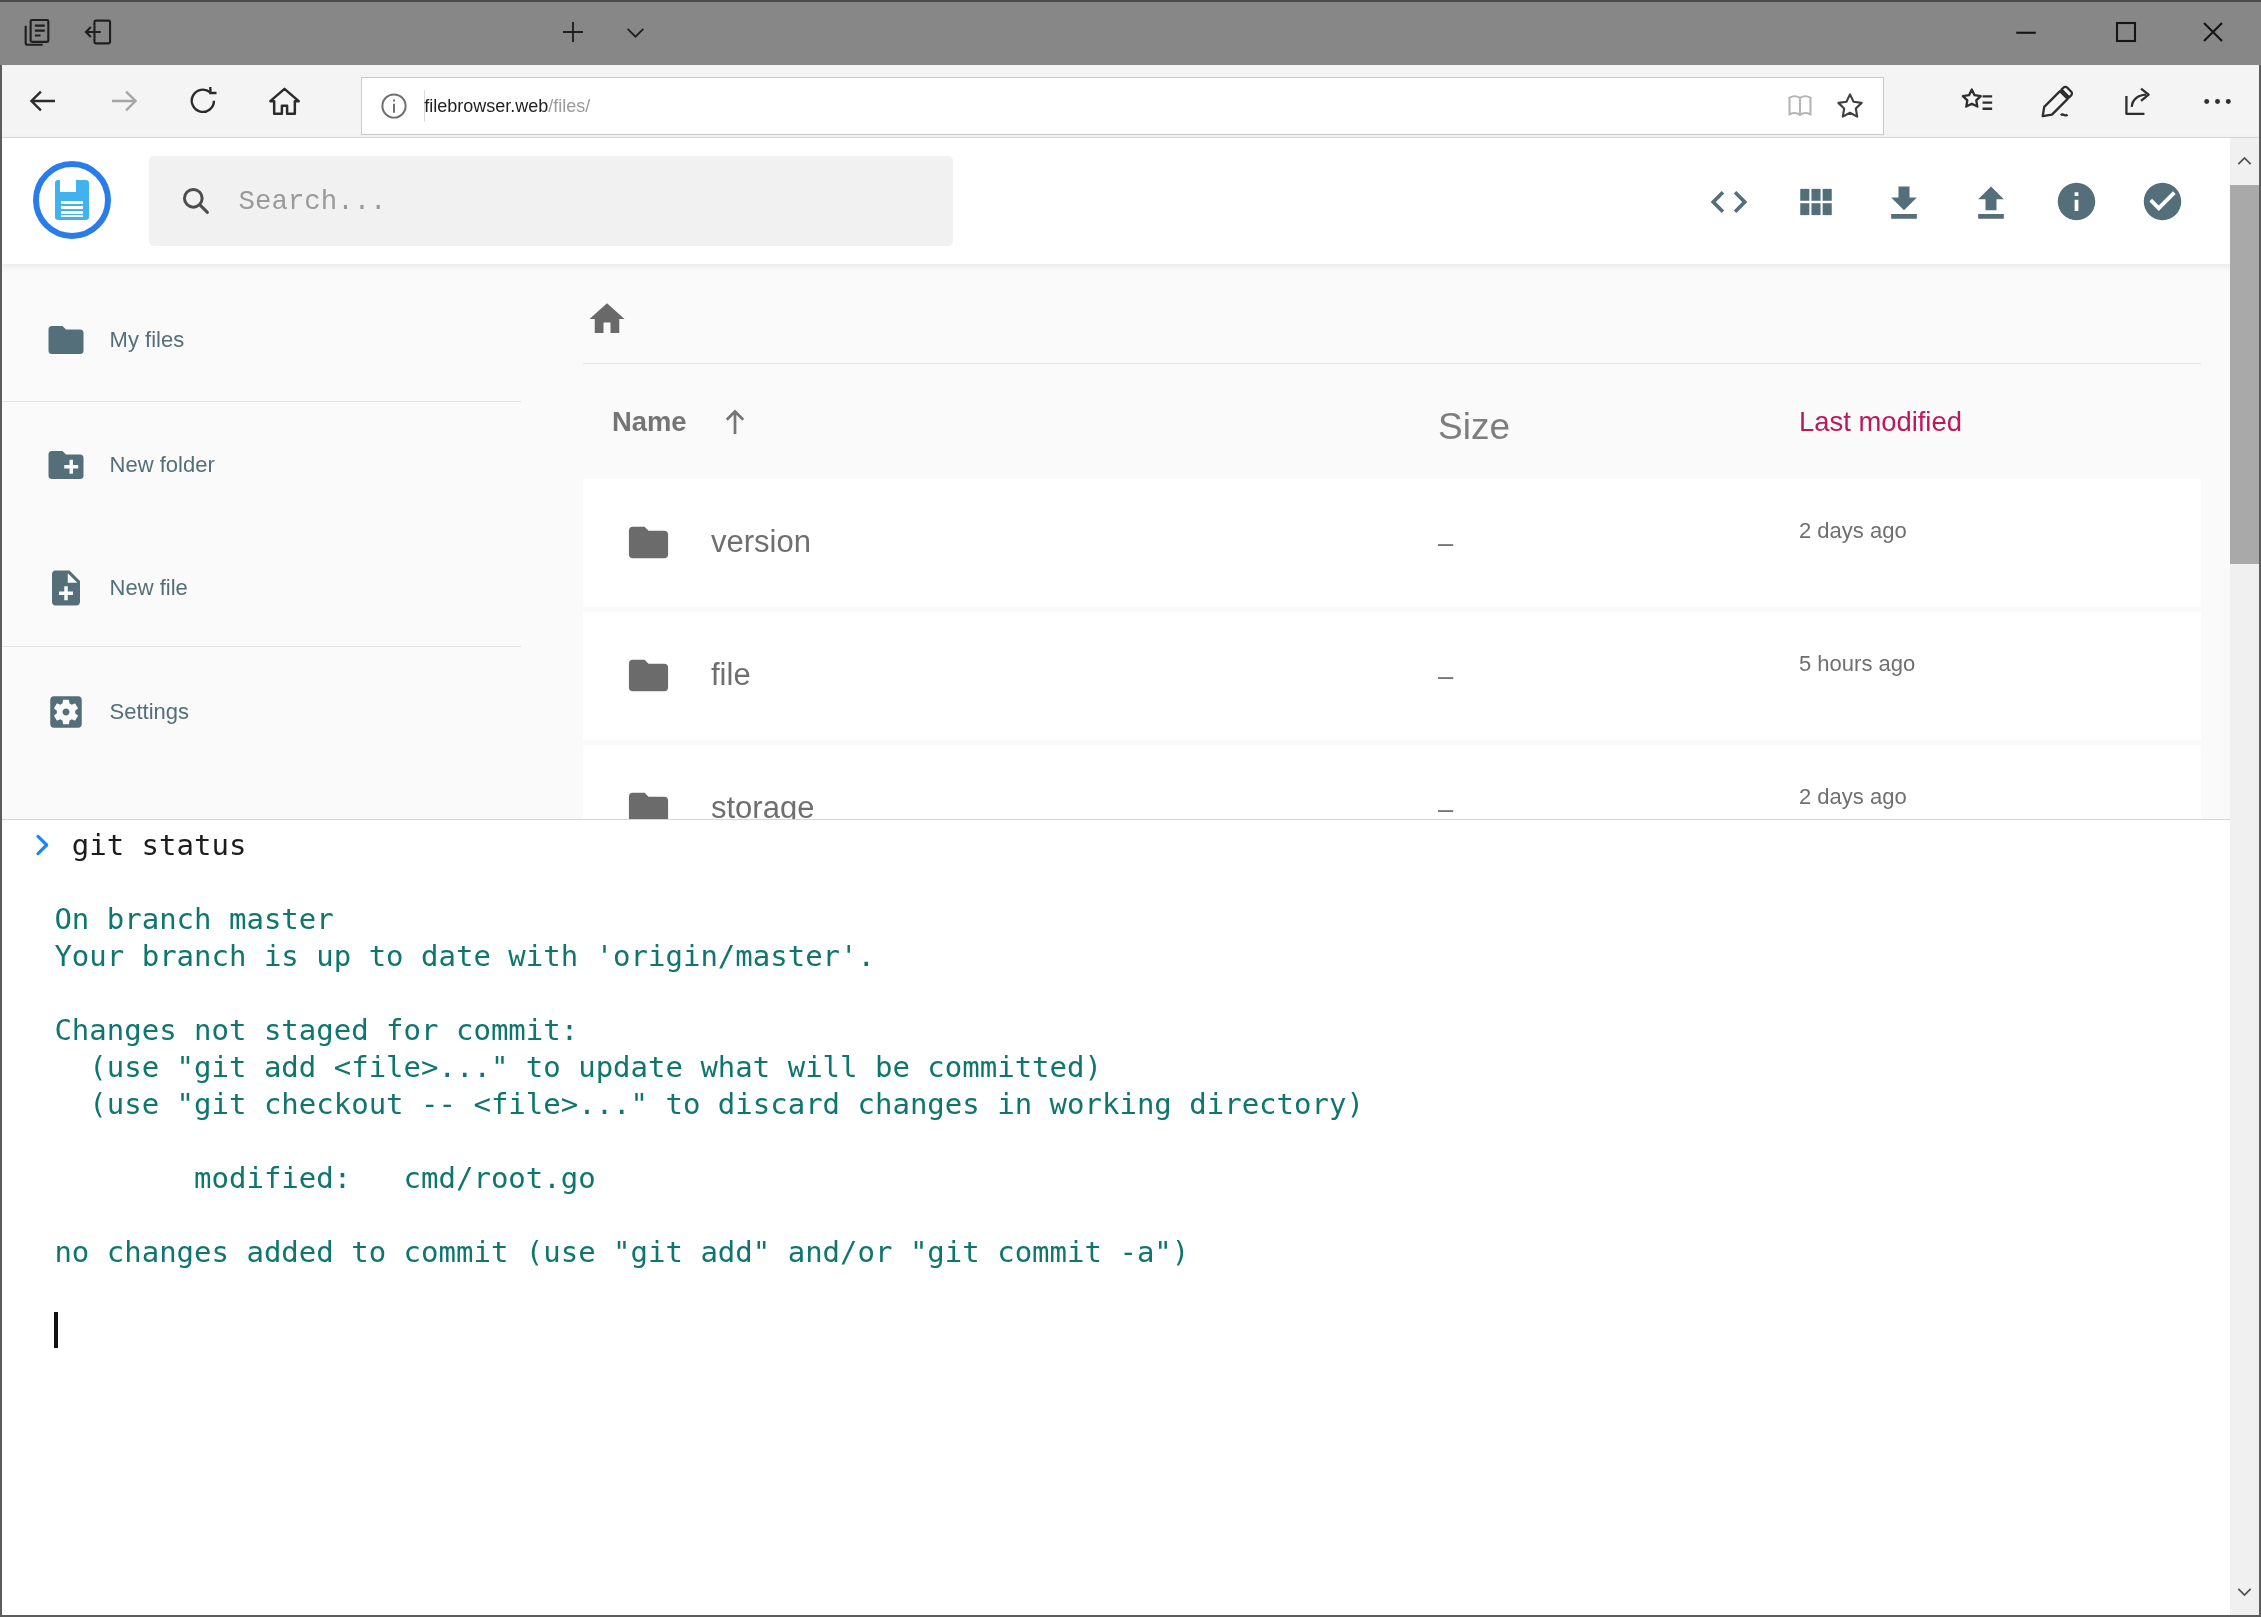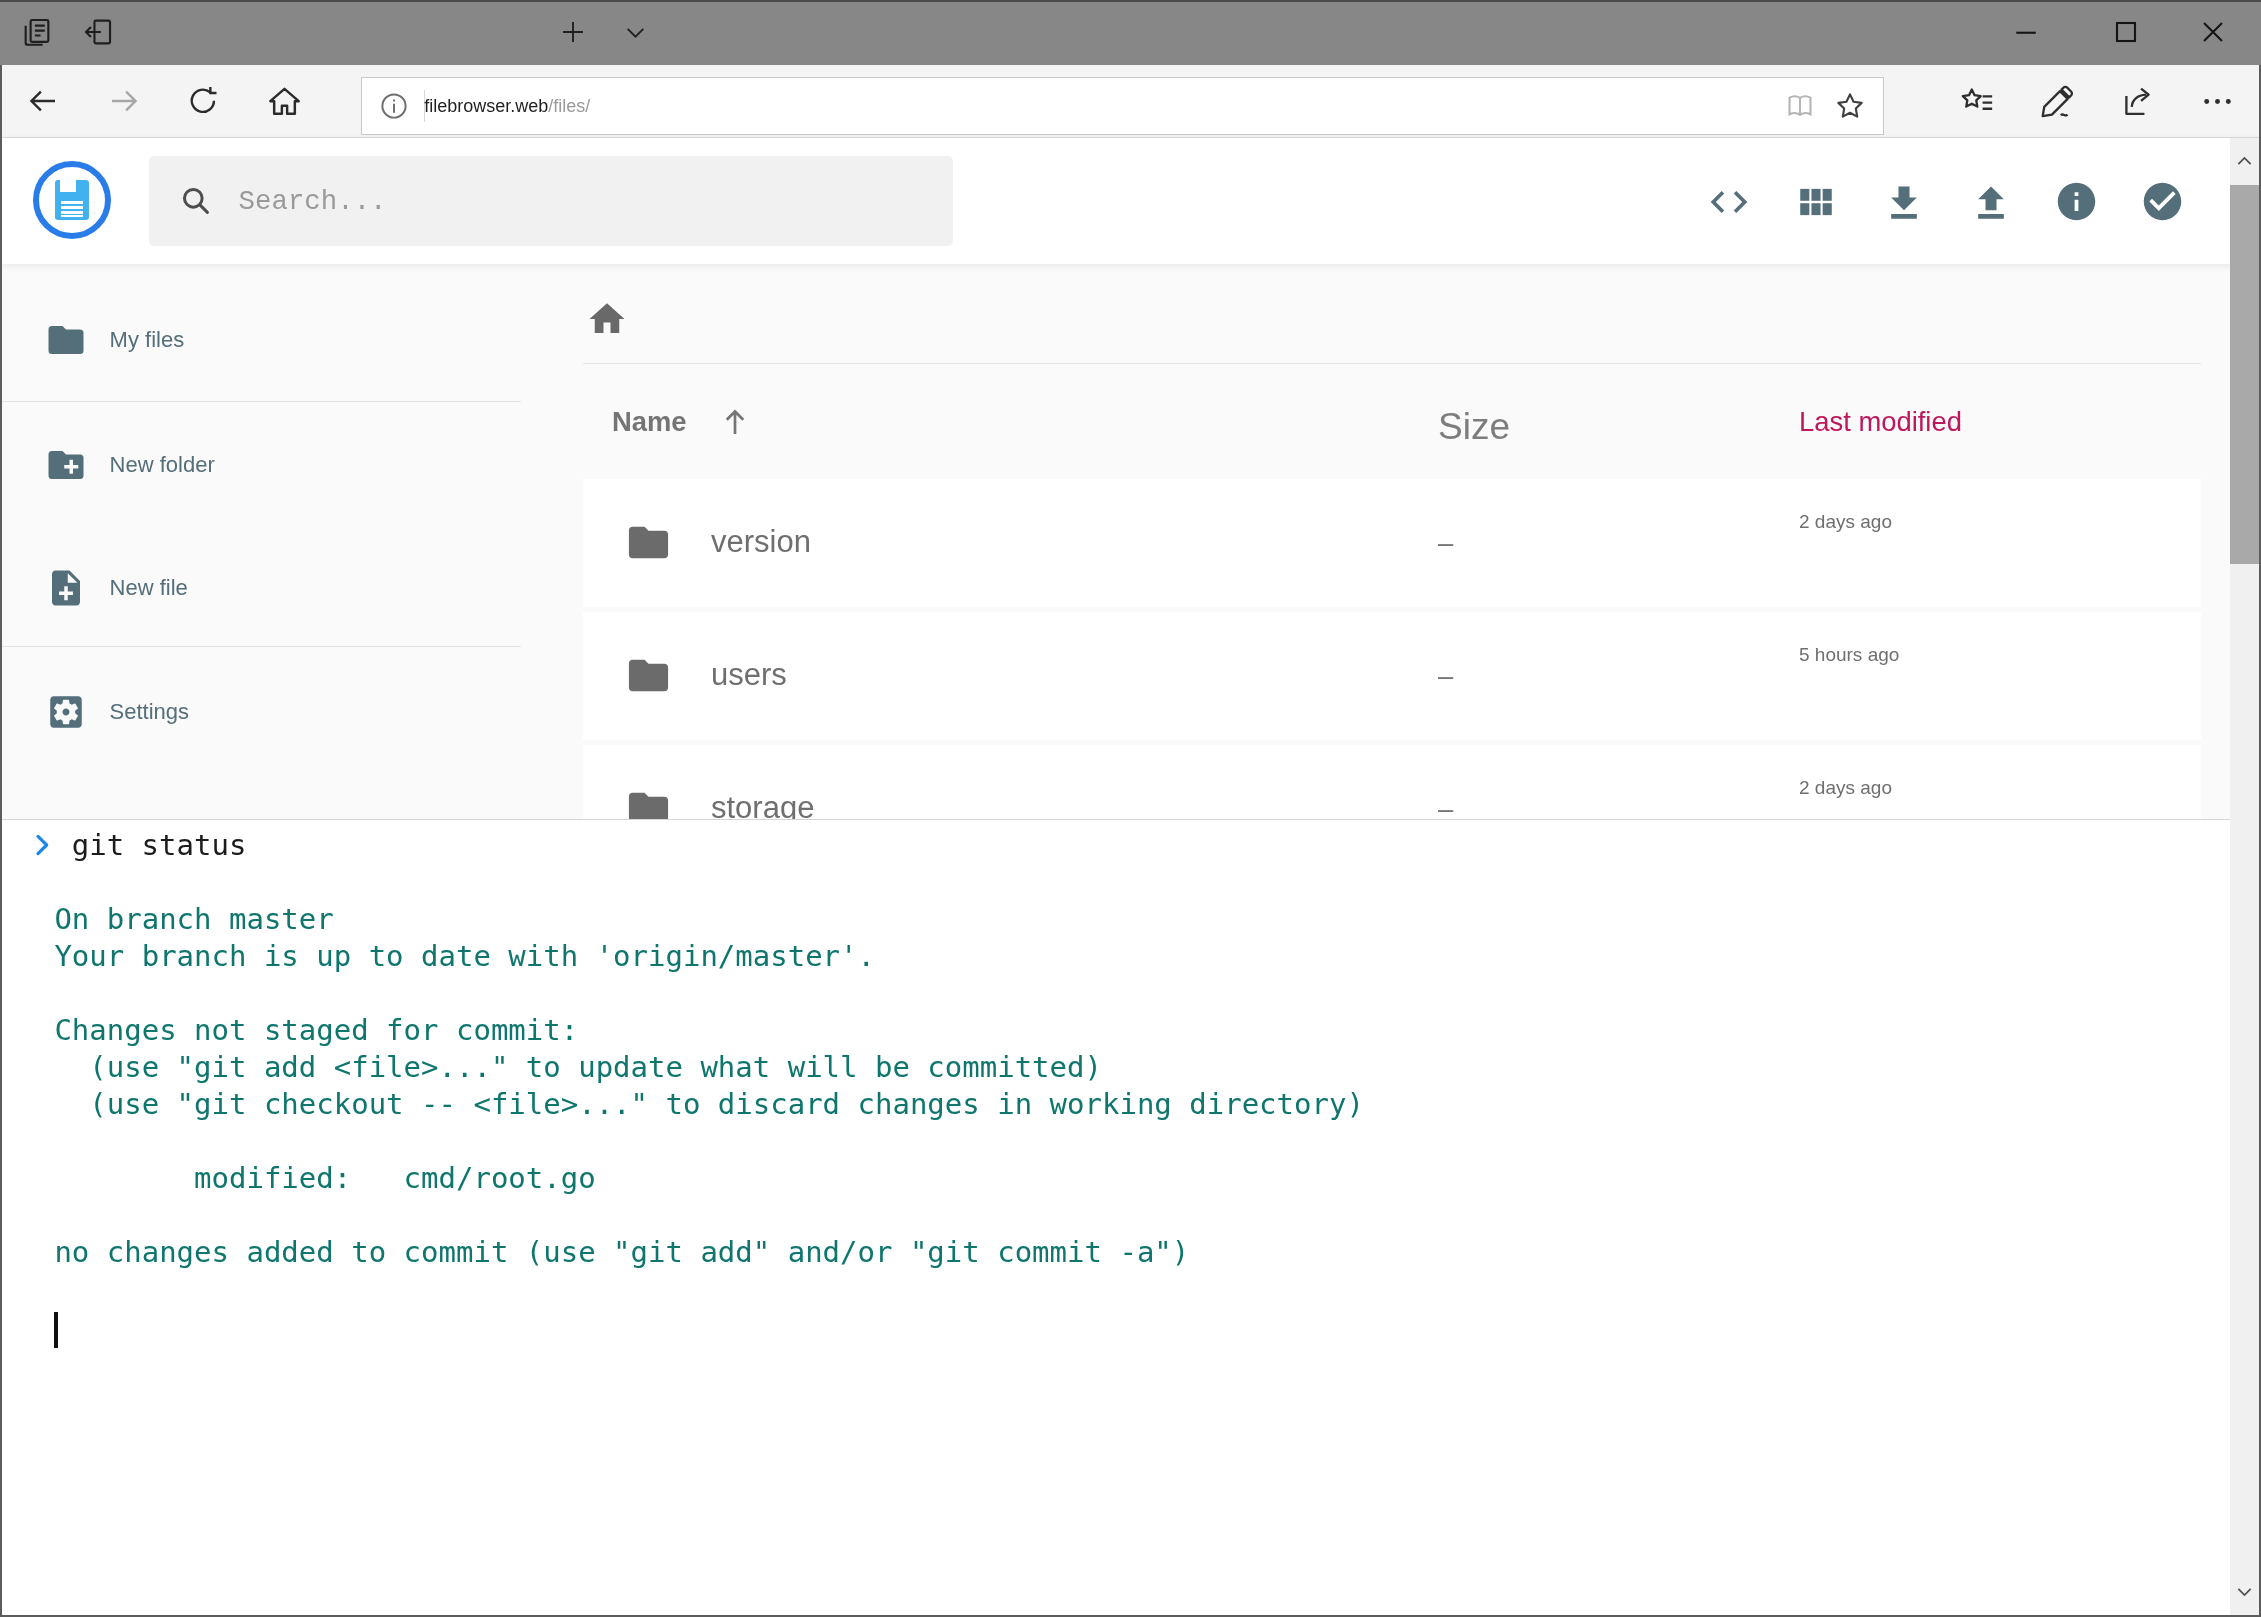--- a/index.html
+++ b/index.html
@@ -65,21 +65,21 @@
   .crumb-div{left:583px;top:225px;width:1618px;height:0.8px;background:#e5e5e5;}
   .colhead{left:583px;top:266px;width:1618px;height:42px;}
   .col-name{position:absolute;left:29px;top:1.6px;font-size:27.4px;font-weight:700;color:#757575;}
   .sort-arrow{position:absolute;left:134px;top:0;color:#757575;}
   .col-size{position:absolute;left:855px;top:1.6px;font-size:37px;color:#7d7d7d;}
   .col-mod{position:absolute;left:1216px;top:1.6px;font-size:27.4px;color:#be185d;}
   .row{left:583px;width:1618px;height:128px;background:#fff;}
   .row .fic{position:absolute;left:42px;top:40px;width:47px;height:47px;color:#6b6b6b;}
   .row .rname{position:absolute;left:128px;top:45px;font-size:31px;color:#6f6f6f;}
   .row .rsize{position:absolute;left:855px;top:48px;font-size:27.4px;color:#757575;}
-  .row .rmod{position:absolute;left:1216px;top:32px;font-size:19px;color:#6f6f6f;text-align:right;}
+  .row .rmod{position:absolute;left:1216px;top:39px;font-size:22px;color:#6f6f6f;text-align:right;}
 
   
   .terminal{left:2.4px;top:681px;right:31.5px;bottom:0;background:#fff;border-top:0.8px solid #d6d6d6;z-index:5;}
   .t-prompt{position:absolute;left:23.4px;top:6px;height:37px;display:flex;align-items:center;}
   .t-chev{width:46px;color:var(--prompt);}
   .t-cmd{font-family:"DejaVu Sans Mono",monospace;font-size:29px;color:#1c1c1c;white-space:pre;}
   .t-out{position:absolute;left:52px;top:44px;font-family:"DejaVu Sans Mono",monospace;
     font-size:29px;line-height:37px;color:#0f766e;white-space:pre;}
   .t-cursor{position:absolute;left:52px;top:492px;width:3.2px;height:36px;background:#111;}
 
@@ -370,21 +370,21 @@
       <span class="rname">version</span>
       <span class="rsize">–</span>
       <span class="rmod">2 days ago</span>
     </div>
     <div class="abs row" style="top:474px">
       <span class="fic">
         <svg width="47" height="47" viewBox="0 0 24 24" fill="currentColor">
             <path d="M10 4l2 2h8a2 2 0 0 1 2 2v10a2 2 0 0 1-2 2H4a2 2 0 0 1-2-2V6a2 2 0 0 1 2-2z"></path>
           </svg>
       </span>
-      <span class="rname">users</span>
+      <span class="rname">file</span>
       <span class="rsize">–</span>
       <span class="rmod">5 hours ago</span>
     </div>
     <div class="abs row" style="top:607px">
       <span class="fic">
         <svg width="47" height="47" viewBox="0 0 24 24" fill="currentColor">
             <path d="M10 4l2 2h8a2 2 0 0 1 2 2v10a2 2 0 0 1-2 2H4a2 2 0 0 1-2-2V6a2 2 0 0 1 2-2z"></path>
           </svg>
       </span>
       <span class="rname">storage</span>

